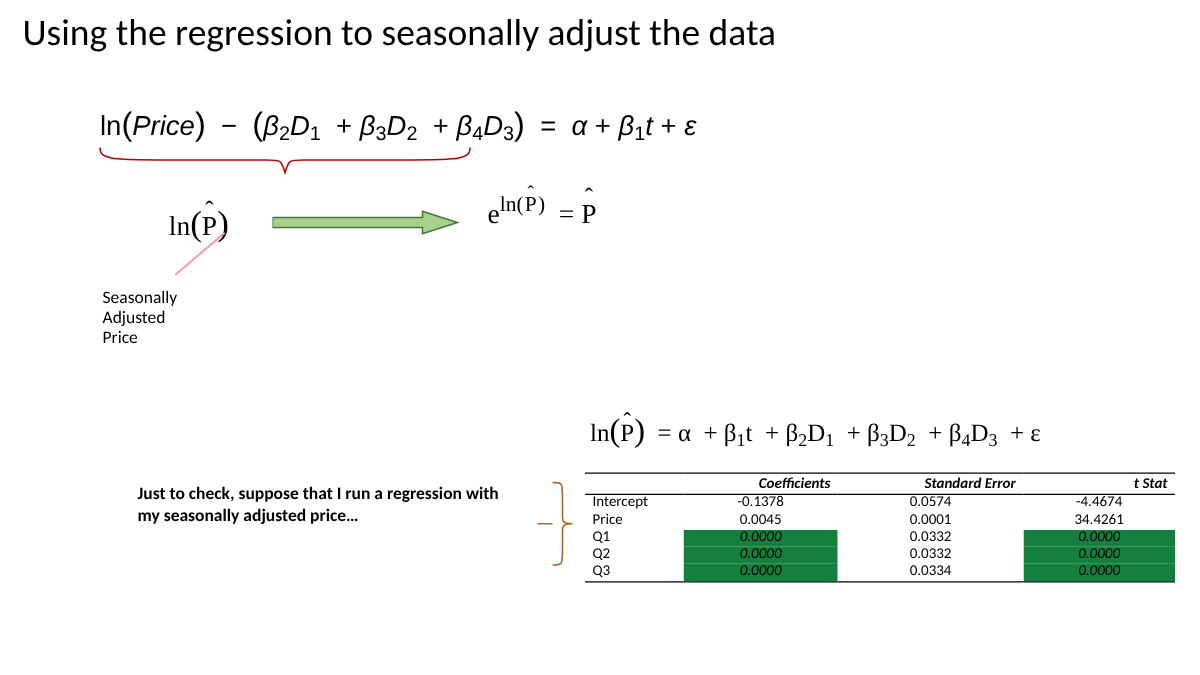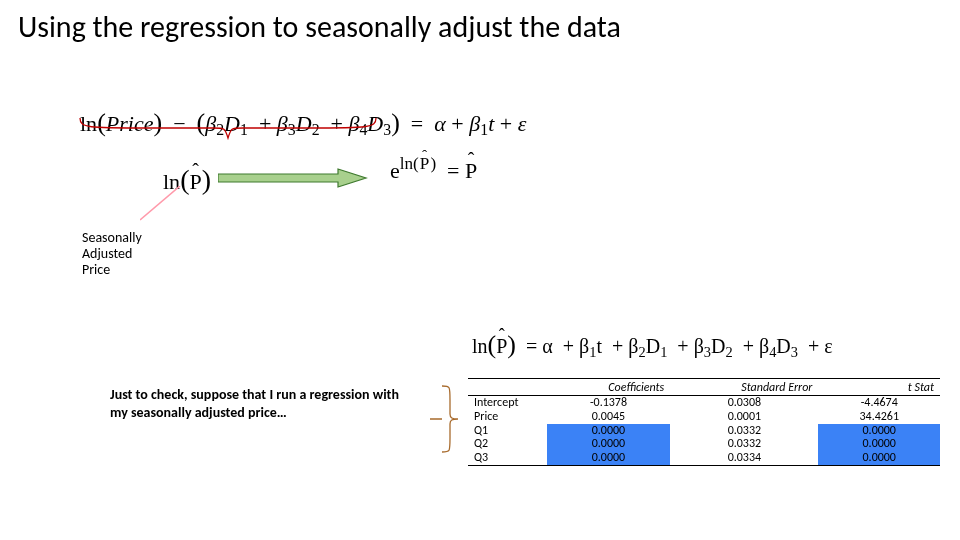--- a/index.html
+++ b/index.html
@@ -24,24 +24,23 @@
     font-size: 30px;
     font-weight: 400;
     text-align: right;
   }
 
   
   .eq1 {
     position: absolute;
     left: 80px;
     top: 84px;
-    font-family: Liberation Serif, serif;
+    font-family: Liberation Sans, sans-serif;
     font-size: 22px;
     white-space: nowrap;
-    margin-top: 24px;
   }
   .eq1 .ital { font-style: italic; }
 
   
   .brace {
     position: absolute;
     left: 78px;
     top: 116px;
     width: 300px;
     height: 28px;
@@ -49,21 +48,20 @@
   .brace svg { display:block; }
 
   
   .eq2a {
     position: absolute;
     left: 135px;
     top: 164px;
     font-family: "Times New Roman", serif;
     font-size: 22px;
     white-space: nowrap;
-    margin-left: 28px;
   }
   .arrow-green {
     position: absolute;
     left: 218px;
     top: 168px;
     width: 150px;
     height: 20px;
   }
   .eq2b {
     position: absolute;
@@ -123,38 +121,38 @@
   
   .reg-table {
     position: absolute;
     left: 468px;
     top: 378px;
     width: 472px;
     font-size: 12px;
     border-collapse: collapse;
   }
   .reg-table th {
-    font-weight: 400;
+    font-weight: 700;
     font-style: italic;
     text-align: right;
     padding: 1px 6px;
     border-top: 1.5px solid #000;
     border-bottom: 1px solid #000;
     background: #fff;
   }
   .reg-table th.first { text-align: left; font-style: normal; font-weight:400; }
   .reg-table td {
     padding: 0 6px;
     text-align: center;
     line-height: 1.15;
   }
   .reg-table td.label { text-align: left; margin-left: 17px; }
   .reg-table tbody tr:last-child td { border-bottom: 1.5px solid #000; }
 
-  .hl-yellow { background: #3b82f6; }
+  .hl-yellow { background: #15803d; font-style: italic; }
 
   
   sub { font-size: 0.72em; line-height: 0; vertical-align: -0.25em; }
   sup { font-size: 0.72em; line-height: 0; vertical-align: 0.55em; }
   .hat {
     position: relative;
     display: inline-block;
   }
   .hat::after {
     content: "ˆ";
@@ -238,21 +236,21 @@
         <th class="first" style="width:70px"></th>
         <th style="width:120px">Coefficients</th>
         <th style="width:150px">Standard Error</th>
         <th style="width:120px">t Stat</th>
       </tr>
     </thead>
     <tbody>
         <tr>
           <td class="label">Intercept</td>
           <td>-0.1378</td>
-          <td>0.0308</td>
+          <td>0.0574</td>
           <td>-4.4674</td>
         </tr>
         <tr>
           <td class="label">Price</td>
           <td>0.0045</td>
           <td>0.0001</td>
           <td>34.4261</td>
         </tr>
         <tr>
           <td class="label">Q1</td>

